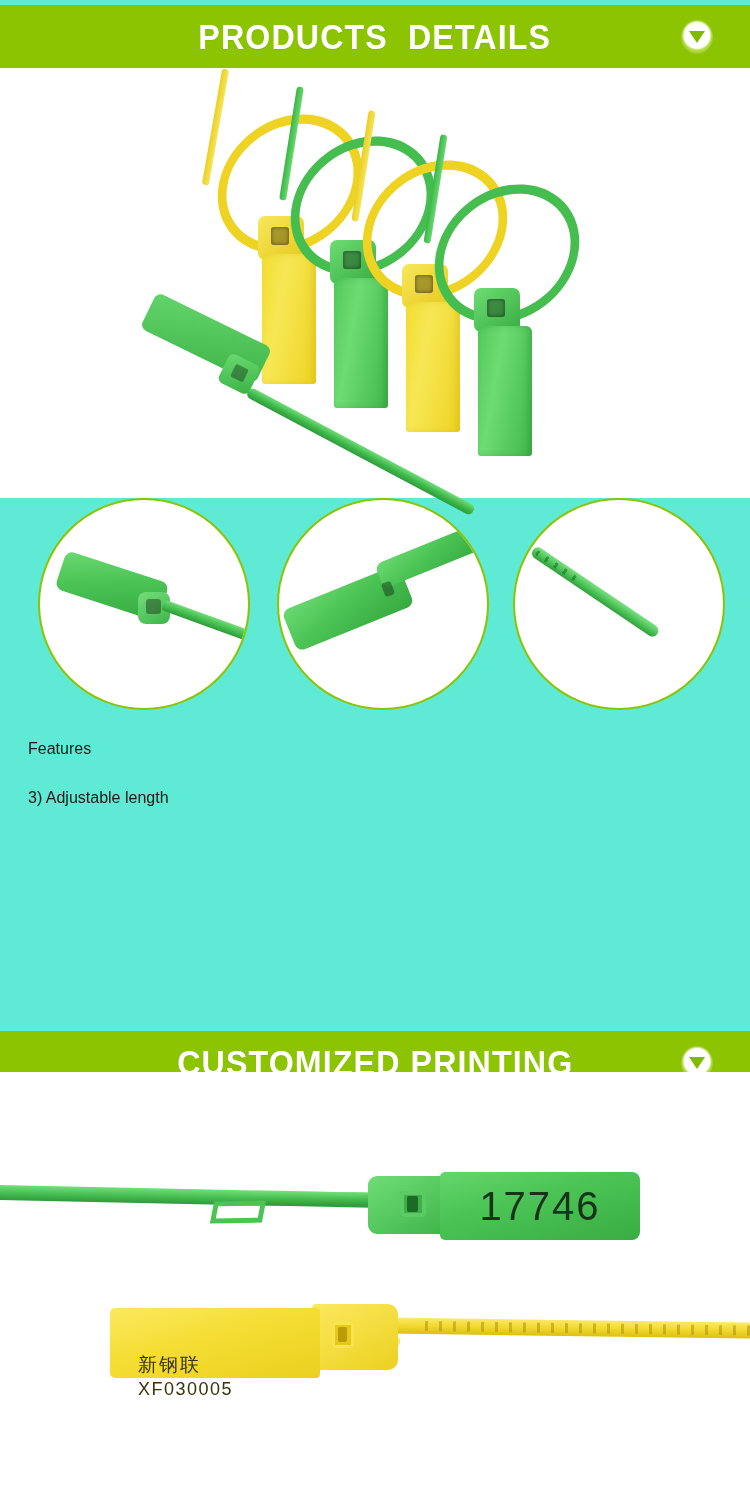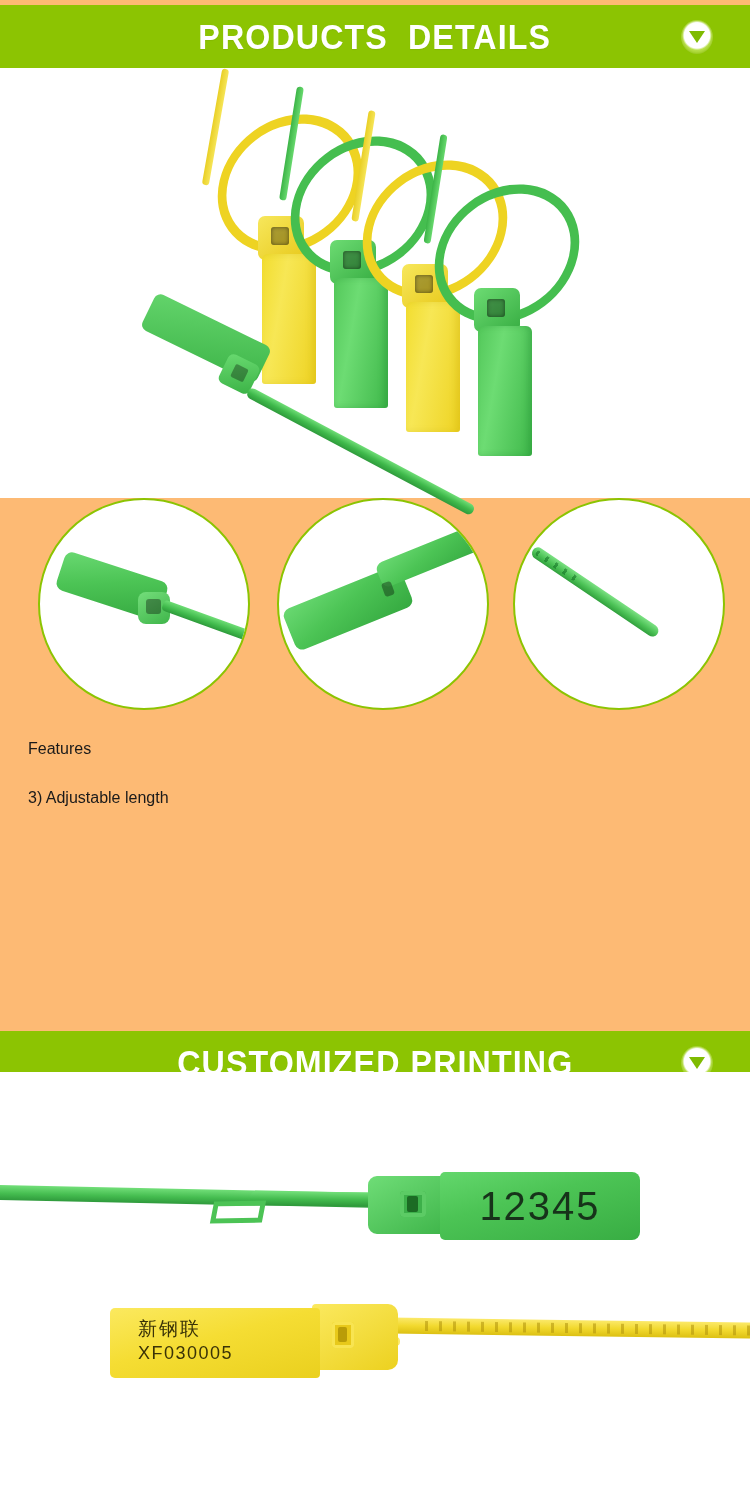--- a/index.html
+++ b/index.html
@@ -6,21 +6,21 @@
   html, body {
     width: 750px;
     background: #ffffff;
     font-family: "Liberation Sans", sans-serif;
   }
   .page {
     position: relative;
     width: 750px;
     height: 1488px;
     overflow: hidden;
-    background: #fdba74;
+    background: #5eead4;
   }
 
   
   .banner {
     position: absolute;
     left: 0;
     width: 750px;
     height: 63px;
     background: #8cc402;
     display: flex;
@@ -304,20 +304,21 @@
     background: linear-gradient(165deg,#fbe95f 0%, #f5dd33 45%, #ead01e 100%);
     border-radius: 5px 4px 4px 5px;
     padding: 9px 0 0 28px;
   }
   .py-cn {
     color: #3a3307;
     font-size: 19px;
     letter-spacing: 2px;
     line-height: 24px;
     font-family: Liberation Serif, serif;
+    margin-top: 36px;
   }
   .py-code {
     color: #3a3307;
     font-size: 18px;
     letter-spacing: 1.5px;
     line-height: 24px;
     font-family: Liberation Sans, sans-serif;
   }
   .py-head {
     position: absolute;
@@ -459,21 +460,21 @@
 
   <div class="photo-bottom">
 
     <div>
       <div class="pg-strap"></div>
       <div class="pg-strap2"></div>
       <div class="pg-diamond"></div>
       <div class="pg-head"></div>
       <div class="pg-lock"></div>
       <div class="pg-tag">
-        <span class="pg-number">12345</span>
+        <span class="pg-number">17746</span>
       </div>
     </div>
 
     <div>
       <div class="py-strap"></div>
       <div class="py-tail"></div>
       <div class="py-diamond"></div>
       <div class="py-head"></div>
       <div class="py-lock"></div>
       <div class="py-tag">

